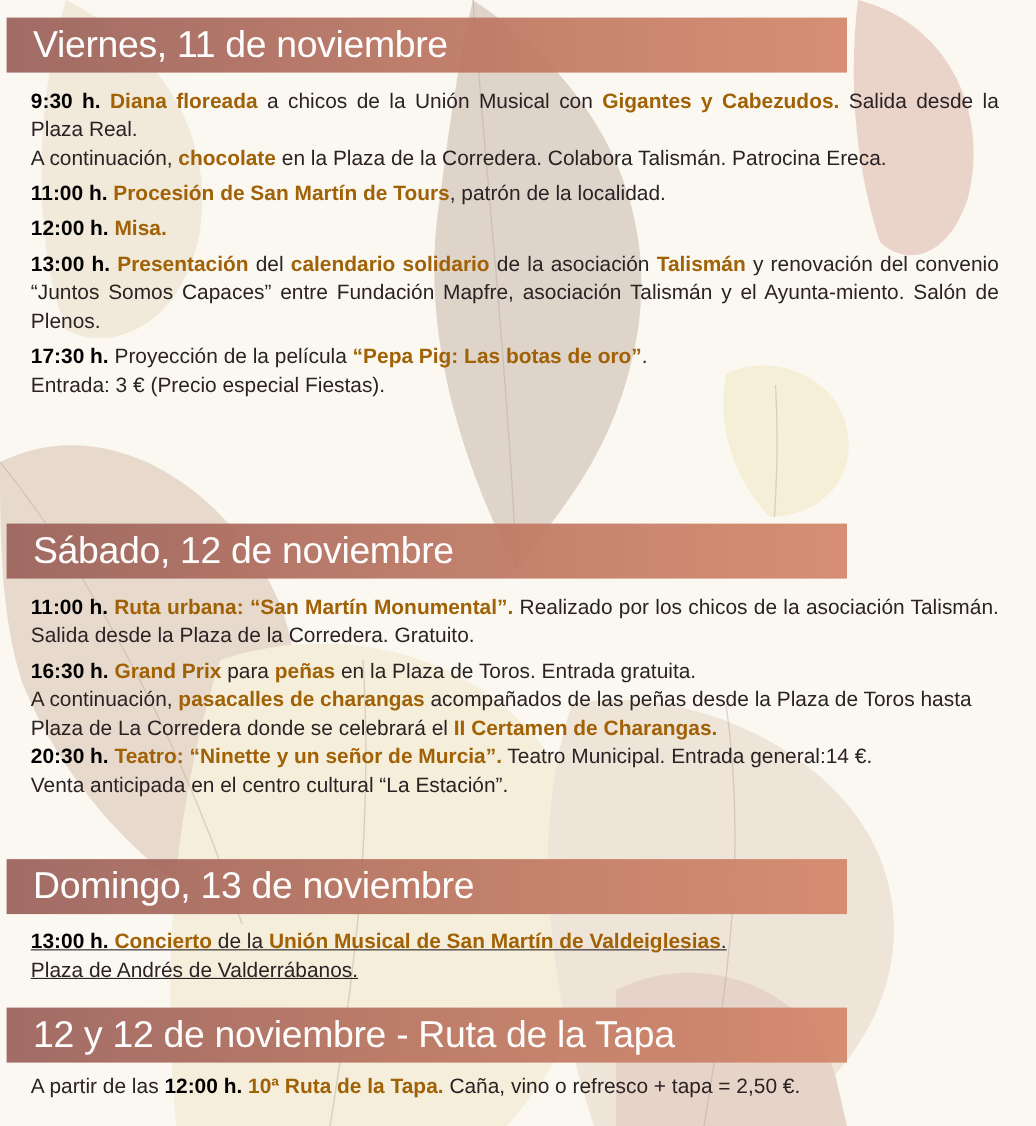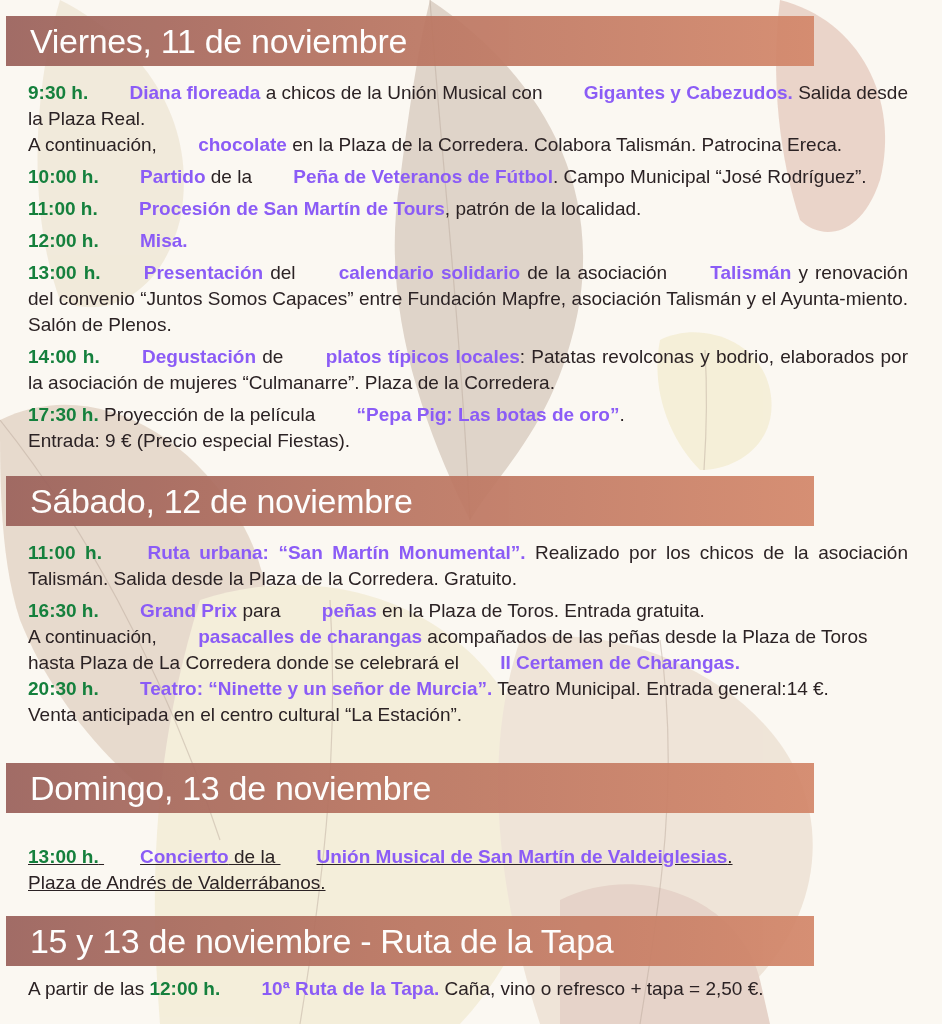--- a/index.html
+++ b/index.html
@@ -8,32 +8,31 @@
     background:#fbf8f2;
     font-family:"Liberation Sans", sans-serif;
     color:#2b2224;
   }
   .bg { position:absolute; inset:0; z-index:0; pointer-events:none; }
   .page { position:relative; z-index:1; }
   .bar {
     position:absolute; left:6px; width:764px;
     background:linear-gradient(90deg, #9b625c 0%, #b87461 45%, #d3876a 100%);
     opacity:0.93;
-    padding-left:44px;
   }
   .bar-title {
     position:absolute; left:24px; top:50%; transform:translateY(-50%);
     color:#ffffff; font-size:34px; font-weight:normal; white-space:nowrap;
     letter-spacing:-0.3px;
   }
   .sec { position:absolute; left:28px; width:880px; font-size:19px; line-height:26px; }
   .sec p { margin:0 0 6px 0; }
   .sec p.tight { margin-bottom:0; }
-  .t { font-weight:bold; color:#15803d; }
-  .h { font-weight:bold; color:#8b5cf6;margin-left:36px; }
+  .t { font-weight:bold; color:#000000; }
+  .h { font-weight:bold; color:#a16207; }
   .justify { text-align:justify; }
 </style>
 </head>
 <body>
 
 <svg class="bg" width="942" height="1024" viewBox="0 0 942 1024">
   <g opacity="0.55">
     <path d="M430,0 C520,60 600,160 580,300 C560,420 500,470 470,520 C420,420 380,300 400,180 C410,100 420,40 430,0 Z" fill="#c9b7a8"></path>
     <path d="M0,420 C80,380 180,420 240,520 C300,620 260,760 220,840 C140,800 60,720 20,620 C0,560 0,480 0,420 Z" fill="#d8c3b0"></path>
     <path d="M200,600 C320,560 460,600 520,720 C580,840 520,960 460,1024 L160,1024 C150,900 150,760 200,600 Z" fill="#efe6c8"></path>
@@ -59,42 +58,34 @@
   </div>
   <div class="sec" style="top:80px;">
     <p class="justify tight">
       <span class="t">9:30 h.</span>
       <span class="h">Diana floreada</span><span> a chicos de la Unión Musical con </span><span class="h">Gigantes y Cabezudos.</span><span> Salida desde la Plaza Real.</span>
     </p>
     <p>
       <span>A continuación, </span><span class="h">chocolate</span><span> en la Plaza de la Corredera. Colabora Talismán. Patrocina Ereca.</span>
     </p>
     <p>
-      <span class="t">10:00 h.</span>
-      <span class="h">Partido</span><span> de la </span><span class="h">Peña de Veteranos de Fútbol</span><span>. Campo Municipal “José Rodríguez”.</span>
-    </p>
-    <p>
       <span class="t">11:00 h.</span>
       <span class="h">Procesión de San Martín de Tours</span><span>, patrón de la localidad.</span>
     </p>
     <p>
       <span class="t">12:00 h.</span>
       <span class="h">Misa.</span>
     </p>
     <p class="justify">
       <span class="t">13:00 h.</span>
       <span class="h">Presentación</span><span> del </span><span class="h">calendario solidario</span><span> de la asociación </span><span class="h">Talismán</span><span> y renovación del convenio “Juntos Somos Capaces” entre Fundación Mapfre, asociación Talismán y el Ayunta-miento.  Salón de Plenos.</span>
     </p>
-    <p class="justify">
-      <span class="t">14:00 h.</span>
-      <span class="h">Degustación</span><span> de </span><span class="h">platos típicos locales</span><span>: Patatas revolconas y bodrio, elaborados por la asociación de mujeres “Culmanarre”. Plaza de la Corredera.</span>
-    </p>
     <p>
       <span class="t">17:30 h.</span><span>  Proyección de la película </span><span class="h">“Pepa Pig: Las botas de oro”</span><span>.</span><br>
-      <span>Entrada: 9 € (Precio especial Fiestas).</span>
+      <span>Entrada: 3 € (Precio especial Fiestas).</span>
     </p>
   </div>
 
   <div class="bar" style="top:476px;height:50px;">
     <span class="bar-title">Sábado, 12 de noviembre</span>
   </div>
   <div class="sec" style="top:540px;">
     <p class="justify">
       <span class="t">11:00 h.</span>
       <span class="h">Ruta urbana: “San Martín Monumental”.</span><span> Realizado por los chicos de la asociación Talismán. Salida desde la Plaza de la Corredera. Gratuito.</span>
@@ -106,33 +97,33 @@
     <p class="tight">
       <span>A continuación, </span><span class="h">pasacalles de charangas</span><span> acompañados de las peñas desde la Plaza de Toros hasta Plaza de  La Corredera donde se celebrará el </span><span class="h">II Certamen de Charangas.</span>
     </p>
     <p>
       <span class="t">20:30 h.</span>
       <span class="h">Teatro: “Ninette y un señor de Murcia”.</span><span> Teatro Municipal. Entrada general:14 €.</span><br>
       <span>Venta anticipada en el centro cultural “La Estación”.</span>
     </p>
   </div>
 
-  <div class="bar" style="top:763px;height:50px;">
+  <div class="bar" style="top:781px;height:50px;">
     <span class="bar-title">Domingo, 13 de noviembre</span>
   </div>
   <div class="sec" style="top:844px;text-decoration:underline;">
     <p>
       <span class="t">13:00 h.</span>
       <span class="h">Concierto</span><span> de la </span><span class="h">Unión Musical de San Martín de Valdeiglesias</span><span>.</span><br>
       <span>Plaza de Andrés de Valderrábanos.</span>
     </p>
   </div>
 
   <div class="bar" style="top:916px;height:50px;">
-    <span class="bar-title">15 y 13 de noviembre - Ruta de la Tapa</span>
+    <span class="bar-title">12 y 12 de noviembre - Ruta de la Tapa</span>
   </div>
   <div class="sec" style="top:976px;">
     <p>
       <span>A partir de las </span><span class="t">12:00 h.</span>
       <span class="h">10ª Ruta de la Tapa.</span><span> Caña, vino o refresco + tapa = 2,50 €.</span>
     </p>
   </div>
 
 </div>
 

